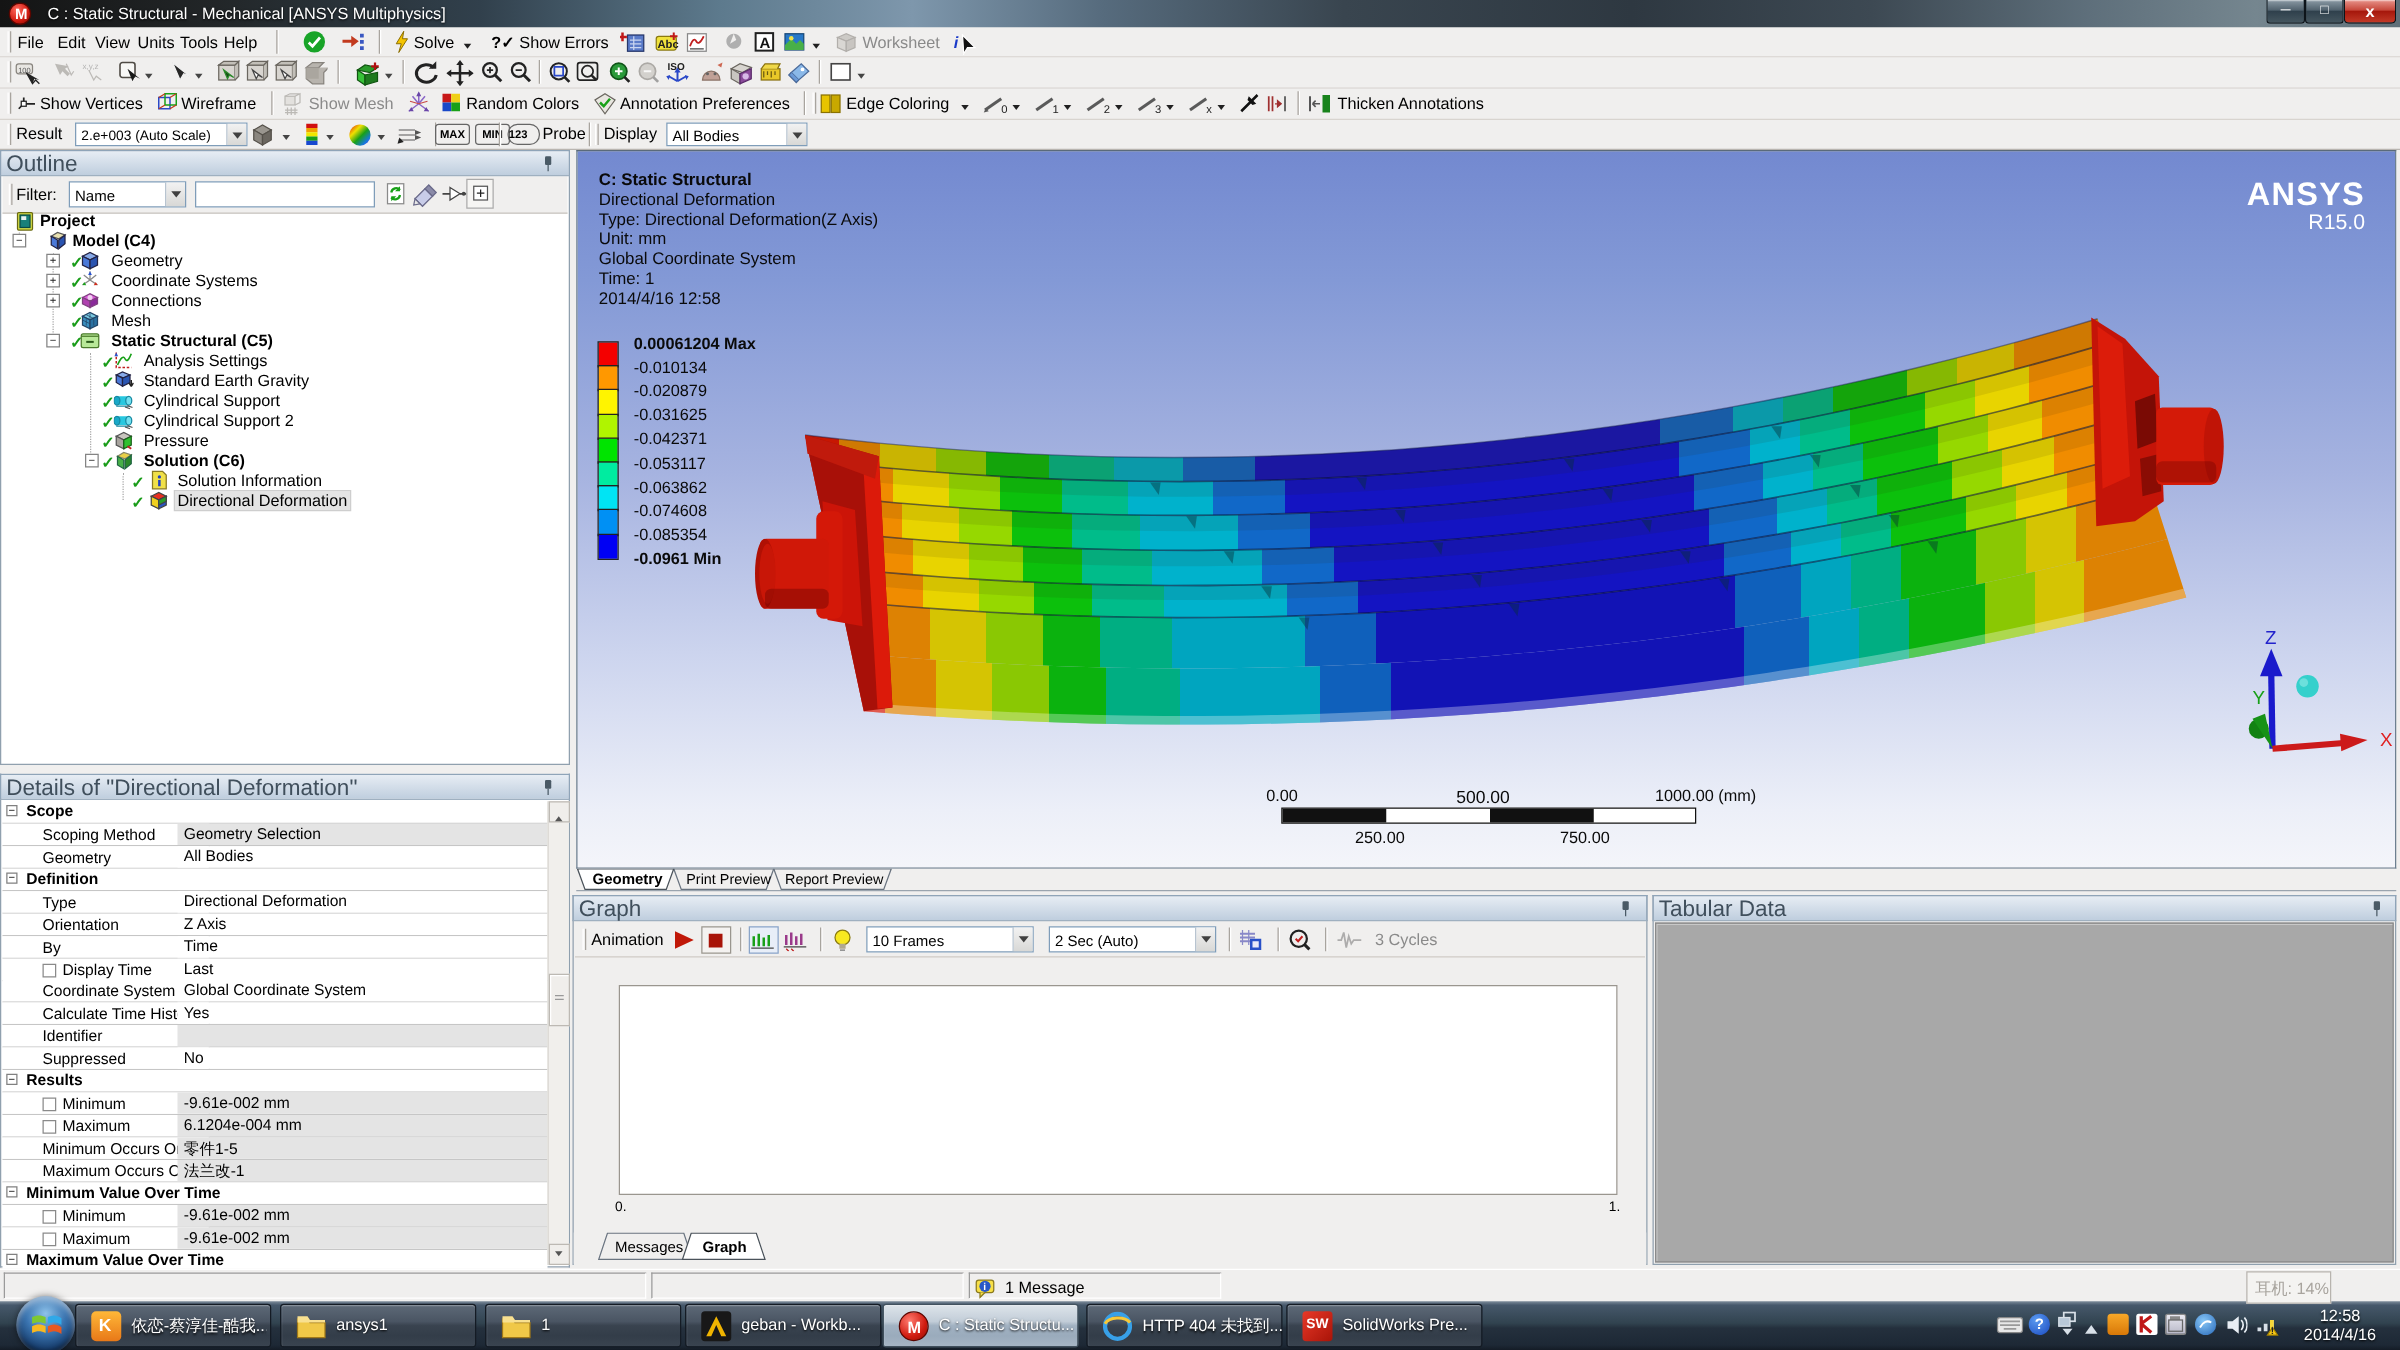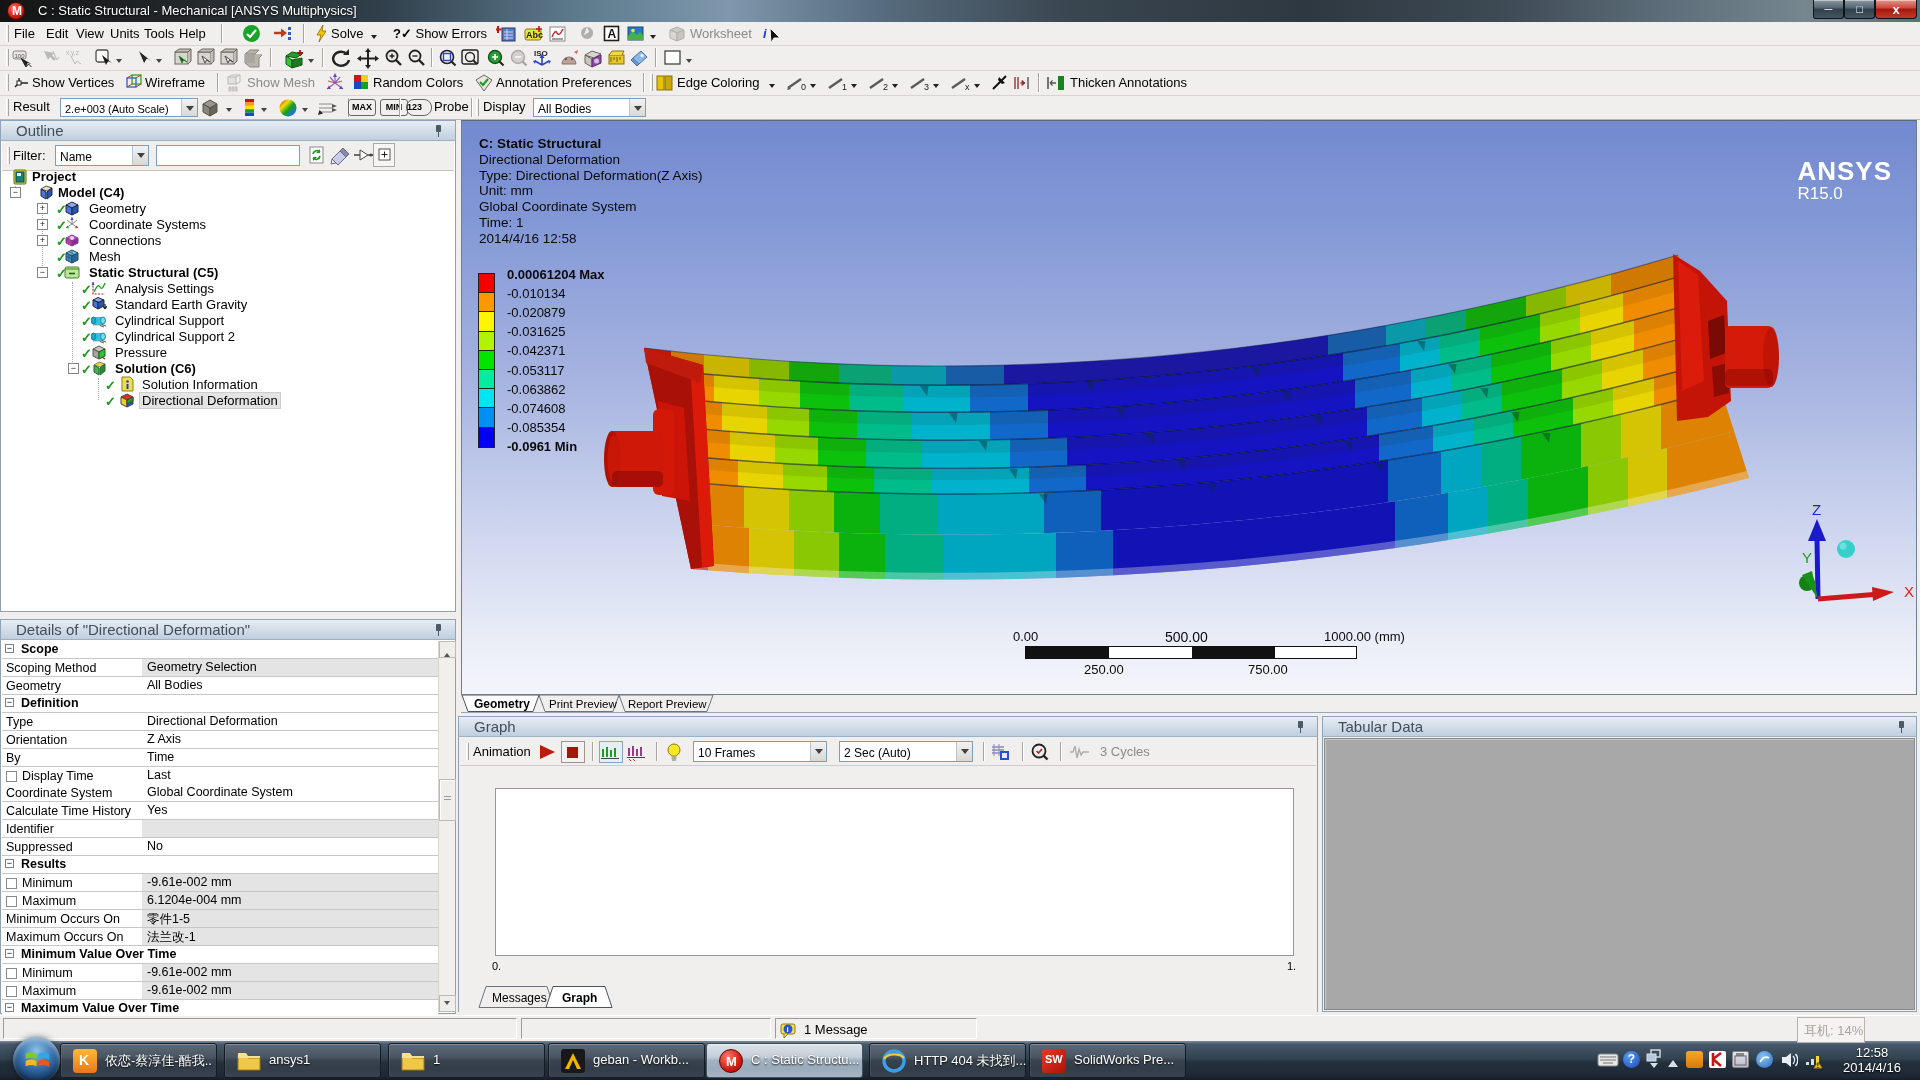--- a/index.html
+++ b/index.html
@@ -25,46 +25,46 @@
 .grip{position:absolute;top:3px;width:3px;height:17px;border-left:1px solid #fff;border-right:1px solid #a8a49e}
 .vsep{position:absolute;top:2px;width:2px;height:19px;border-left:1px solid #a8a49e;border-right:1px solid #fff}
 .ico{position:absolute;top:2px}
 .gtxt{color:#8a8a8a}
 .combo{position:absolute;background:#fff;border:1px solid #7f9db9;height:19px;font-size:12px}
 .combo .ctext{position:absolute;left:4px;top:3px;white-space:nowrap}
 .combo .carr{position:absolute;right:0;top:0;width:16px;height:17px;background:linear-gradient(#f2f2f2,#d8d8d6);border-left:1px solid #b8c4d0}
 .combo .carr:after{content:"";position:absolute;left:4px;top:7px;border:4px solid transparent;border-top:5px solid #404040}
 .darr{display:inline-block;width:0;height:0;border:3.5px solid transparent;border-top:4.5px solid #202020;vertical-align:middle}
 
-.phead{position:absolute;z-index:10;height:21px;background:linear-gradient(#e7edf4,#bfcede);color:#404f5c;font-size:15px;line-height:20px;padding-left:15px;border:1px solid #8fa4b8;border-bottom:1px solid #9fb0c0}
+.phead{position:absolute;z-index:10;height:21px;background:linear-gradient(#e7edf4,#bfcede);color:#404f5c;font-size:18px;line-height:20px;padding-left:4px;border:1px solid #8fa4b8;border-bottom:1px solid #9fb0c0}
 .pin{position:absolute;top:4px;width:8px;height:12px}
 .pin:before{content:"";position:absolute;left:1px;top:0;width:5px;height:7px;background:#4a5a66;border-radius:1px}
 .pin:after{content:"";position:absolute;left:3px;top:7px;width:1px;height:5px;background:#4a5a66}
 #outline{left:0;top:120px;width:456px;height:492px;background:#fff;border:1px solid #90a0ae;border-top:none}
 #outlhead{left:0;top:120px;width:456px}
 #details{left:0;top:619px;width:456px;height:395px;background:#fff;border:1px solid #90a0ae;border-top:none}
 #dethead{left:0;top:619px;width:456px}
 
 .trow{position:absolute;left:0;height:18px;white-space:nowrap;font-size:13px}
 .chk{position:absolute;width:12px;height:12px;font-size:13px;font-weight:bold;color:#1a9c1a}
 .expbox{position:absolute;width:11px;height:11px;background:#fff;border:1px solid #848484;font-size:9px;line-height:9px;text-align:center;color:#202020}
 
 .drow{position:absolute;left:1px;width:436px;height:18px;border-bottom:1px solid #c6c6c6;font-size:12.5px}
-.dlab{position:absolute;left:0;top:0;bottom:0;width:166px;background:#fff;padding:2px 0 0 4px;border-right:1px solid #c6c6c6;white-space:nowrap;overflow:hidden}
+.dlab{position:absolute;left:0;top:0;bottom:0;width:166px;background:#fff;padding:2px 0 0 32px;border-right:1px solid #c6c6c6;white-space:nowrap;overflow:hidden}
 .dval{position:absolute;left:140px;top:0;bottom:0;right:0;background:#fff;padding:1px 0 0 5px}
 .dcat{position:absolute;left:0;top:0;bottom:0;right:0;background:#fff;font-weight:bold;padding:1px 0 0 19px}
 .gray .dval{background:#e4e4e4}
 .minus{position:absolute;left:3px;top:3px;width:9px;height:9px;border:1px solid #808080;background:#fff;font-size:9px;line-height:7px;text-align:center}
 .cbox{display:inline-block;width:11px;height:11px;border:1px solid #8a8a8a;background:#fff;vertical-align:-2px;margin-right:5px}
 
 #viewport{left:461px;top:120px;width:1456px;height:575px;background:linear-gradient(#7389d0,#8399d6 18%,#a6b3e0 45%,#ccd4ee 70%,#ecEFf8 92%,#f4f5fa);border:1px solid #6d7f90;border-top:1px solid #5a6a7a}
 #vptext{position:absolute;left:17px;top:15px;font-size:13.5px;color:#0a0a0a;line-height:15.8px}
 #legend{position:absolute;left:17px;top:144px}
 #legend .lbl{position:absolute;left:28px;font-size:13px;color:#0a0a0a;white-space:nowrap}
-#anslogo{position:absolute;right:24px;top:38px;text-align:left;color:#fff}
+#anslogo{position:absolute;right:24px;top:22px;text-align:right;color:#fff}
 #anslogo .a1{font-size:26px;font-weight:bold;letter-spacing:1px;line-height:25px}
 #anslogo .a2{font-size:17px;line-height:18px;margin-top:1px}
 
 #geotabs{left:461px;top:695px;width:1456px;height:18px;background:#f0efee;border-bottom:1px solid #9aa4ae}
 
 #graph{left:458px;top:716px;width:860px;height:296px;background:#f0efee;border:1px solid #90a0ae}
 #graphhead{left:458px;top:716px;width:860px}
 #tabular{left:1322px;top:716px;width:595px;height:296px;background:#f0efee;border:1px solid #90a0ae}
 #tabhead{left:1322px;top:716px;width:595px}
 

